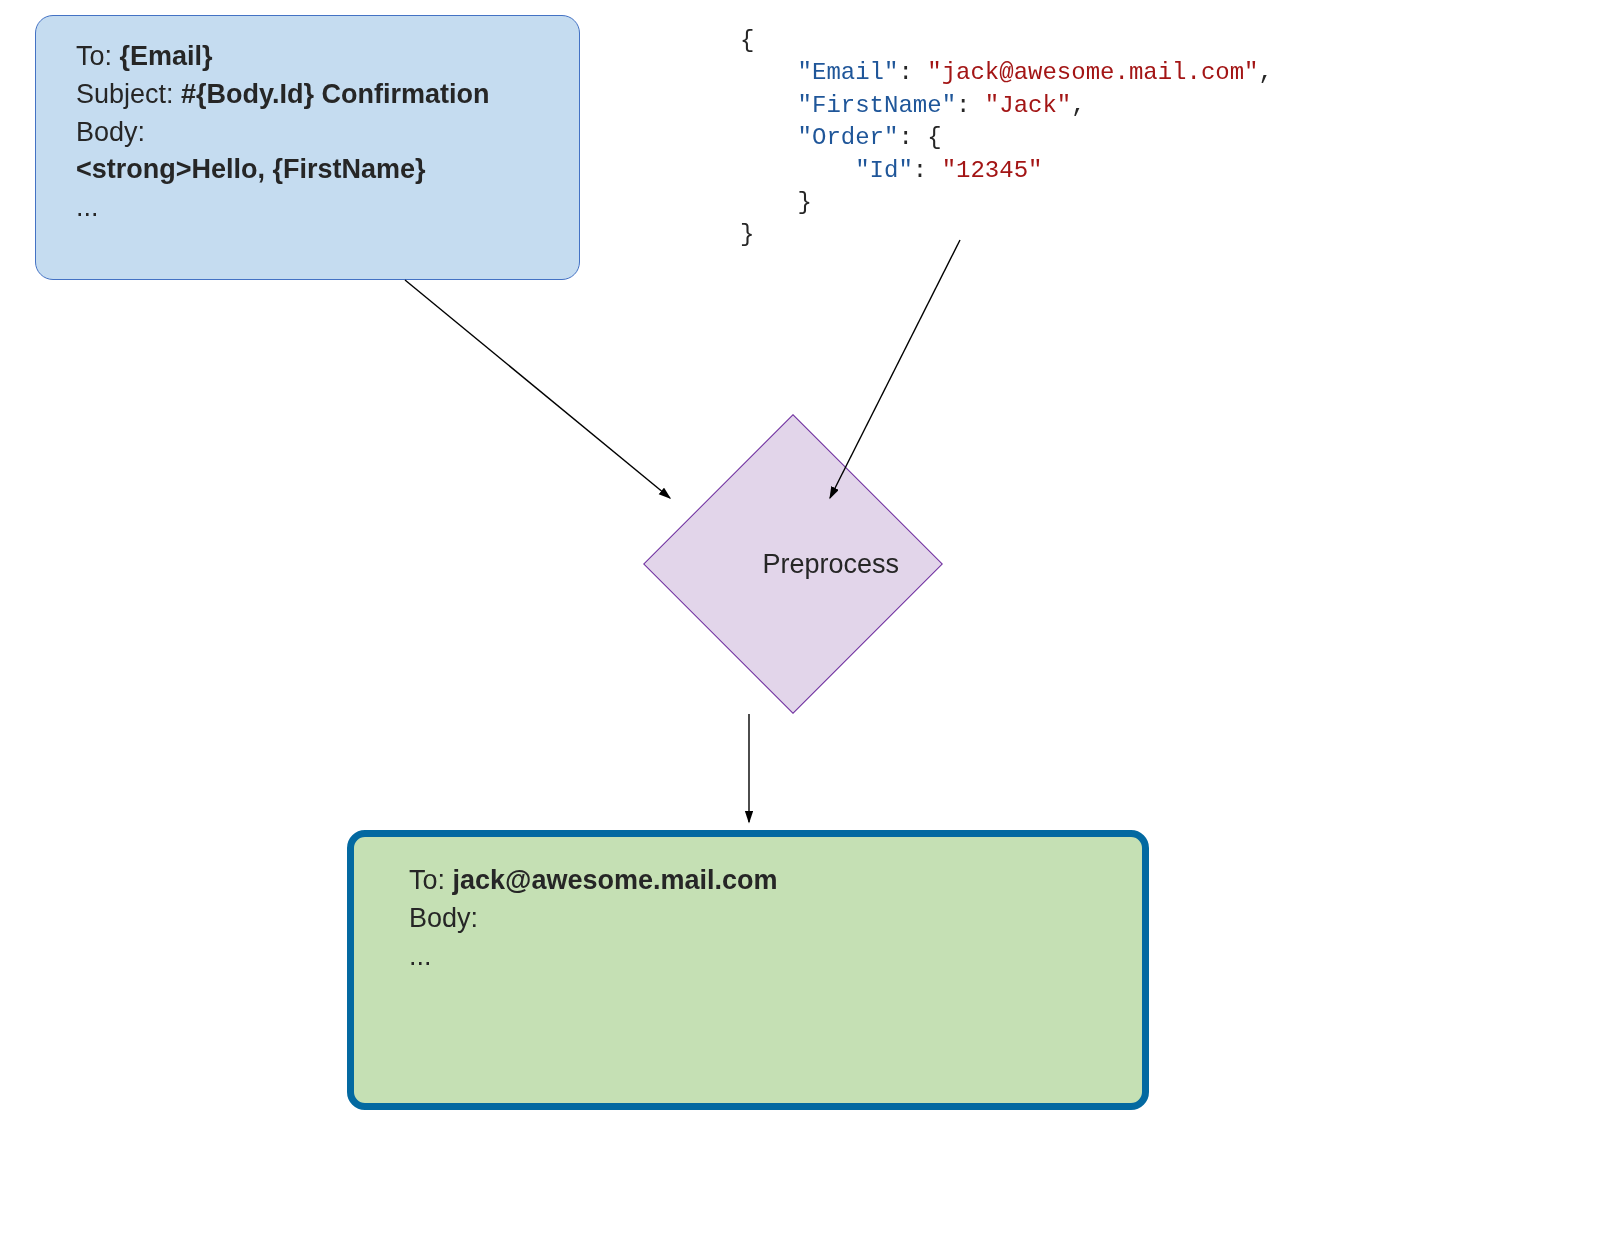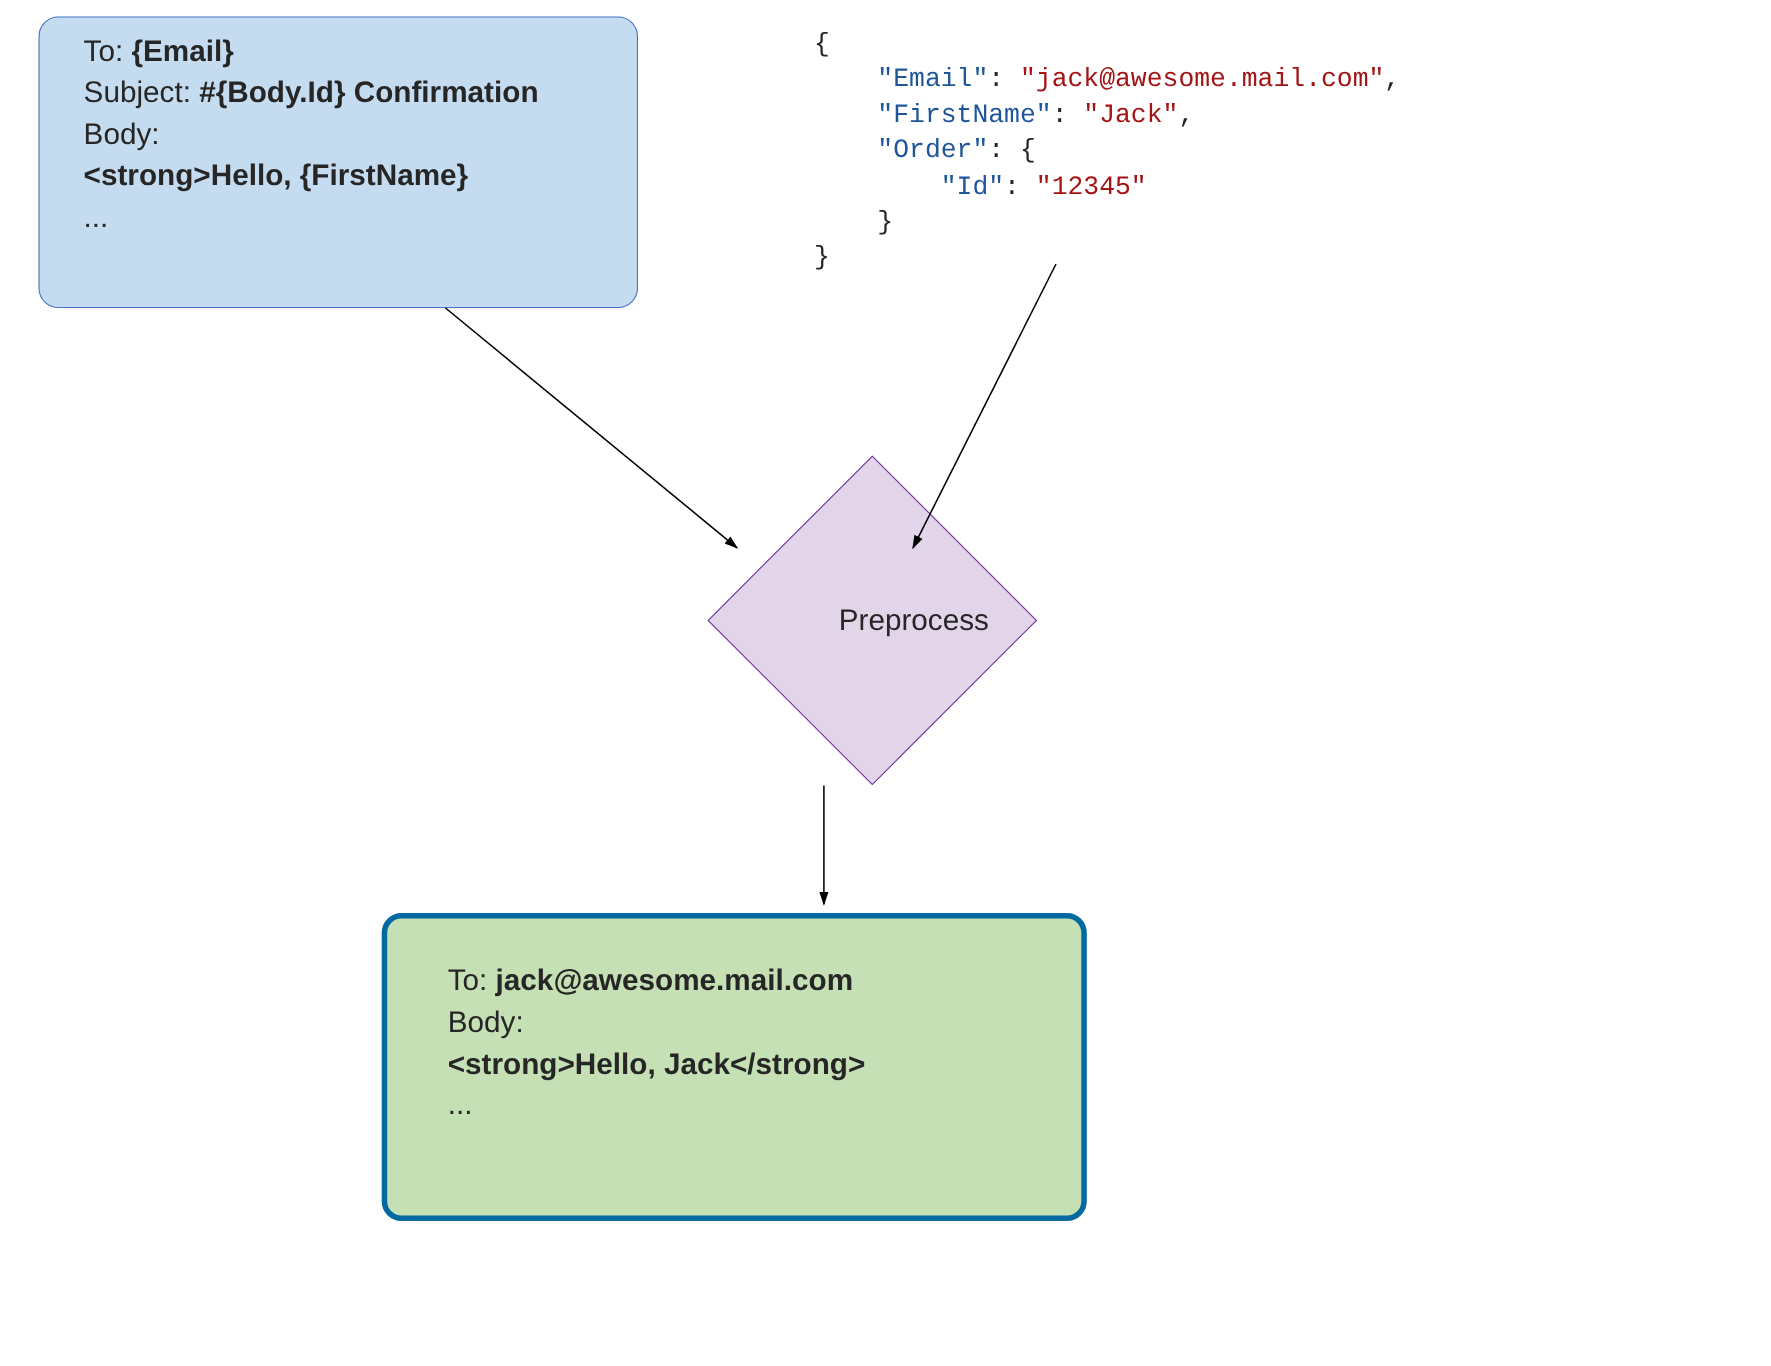--- a/index.html
+++ b/index.html
@@ -21,21 +21,21 @@
     }
     .template-box {
       position: absolute;
       left: 35px;
       top: 15px;
       width: 545px;
       height: 265px;
       background: #c5dcf0;
       border: 1px solid #4472c4;
       border-radius: 18px;
-      padding: 12px 40px;
+      padding: 22px 40px;
       font-size: 27px;
       line-height: 1.4;
       color: #262626;
     }
     .json-box {
       position: absolute;
       left: 740px;
       top: 25px;
       font-family: Consolas, 'Courier New', monospace;
       font-size: 24px;
@@ -68,26 +68,26 @@
     }
     .diamond-label {
       position: absolute;
       font-size: 27px;
       color: #262626;
     }
     .output-box {
       position: absolute;
       left: 347px;
       top: 830px;
-      width: 641px;
+      width: 802px;
       height: 280px;
       background: #c5e0b4;
-      border: 5px solid #0369a1;
+      border: 7px solid #0369a1;
       border-radius: 18px;
-      padding: 38px 55px;
+      padding: 25px 55px;
       font-size: 27px;
       line-height: 1.4;
       color: #262626;
     }
     svg.arrows {
       position: absolute;
       top: 0;
       left: 0;
       width: 1610px;
       height: 1242px;
@@ -125,21 +125,20 @@
   <div class="diamond-wrap">
     <div class="diamond"></div>
     <div class="diamond-label">Preprocess</div>
   </div>
 
   <div class="output-box">
     <div>
       <span>To: </span><span class="bold">jack@awesome.mail.com</span>
     </div>
     <div>Body:</div>
-    <div class="bold">&lt;strong&gt;Hello, Jack&lt;/strong&gt;</div>
     <div>...</div>
   </div>
 
   <svg class="arrows">
     <defs>
       <marker id="arrowhead" markerWidth="10" markerHeight="10" refX="8" refY="3" orient="auto" markerUnits="strokeWidth">
         <path d="M0,0 L0,6 L9,3 z" fill="#000"></path>
       </marker>
     </defs>
 

